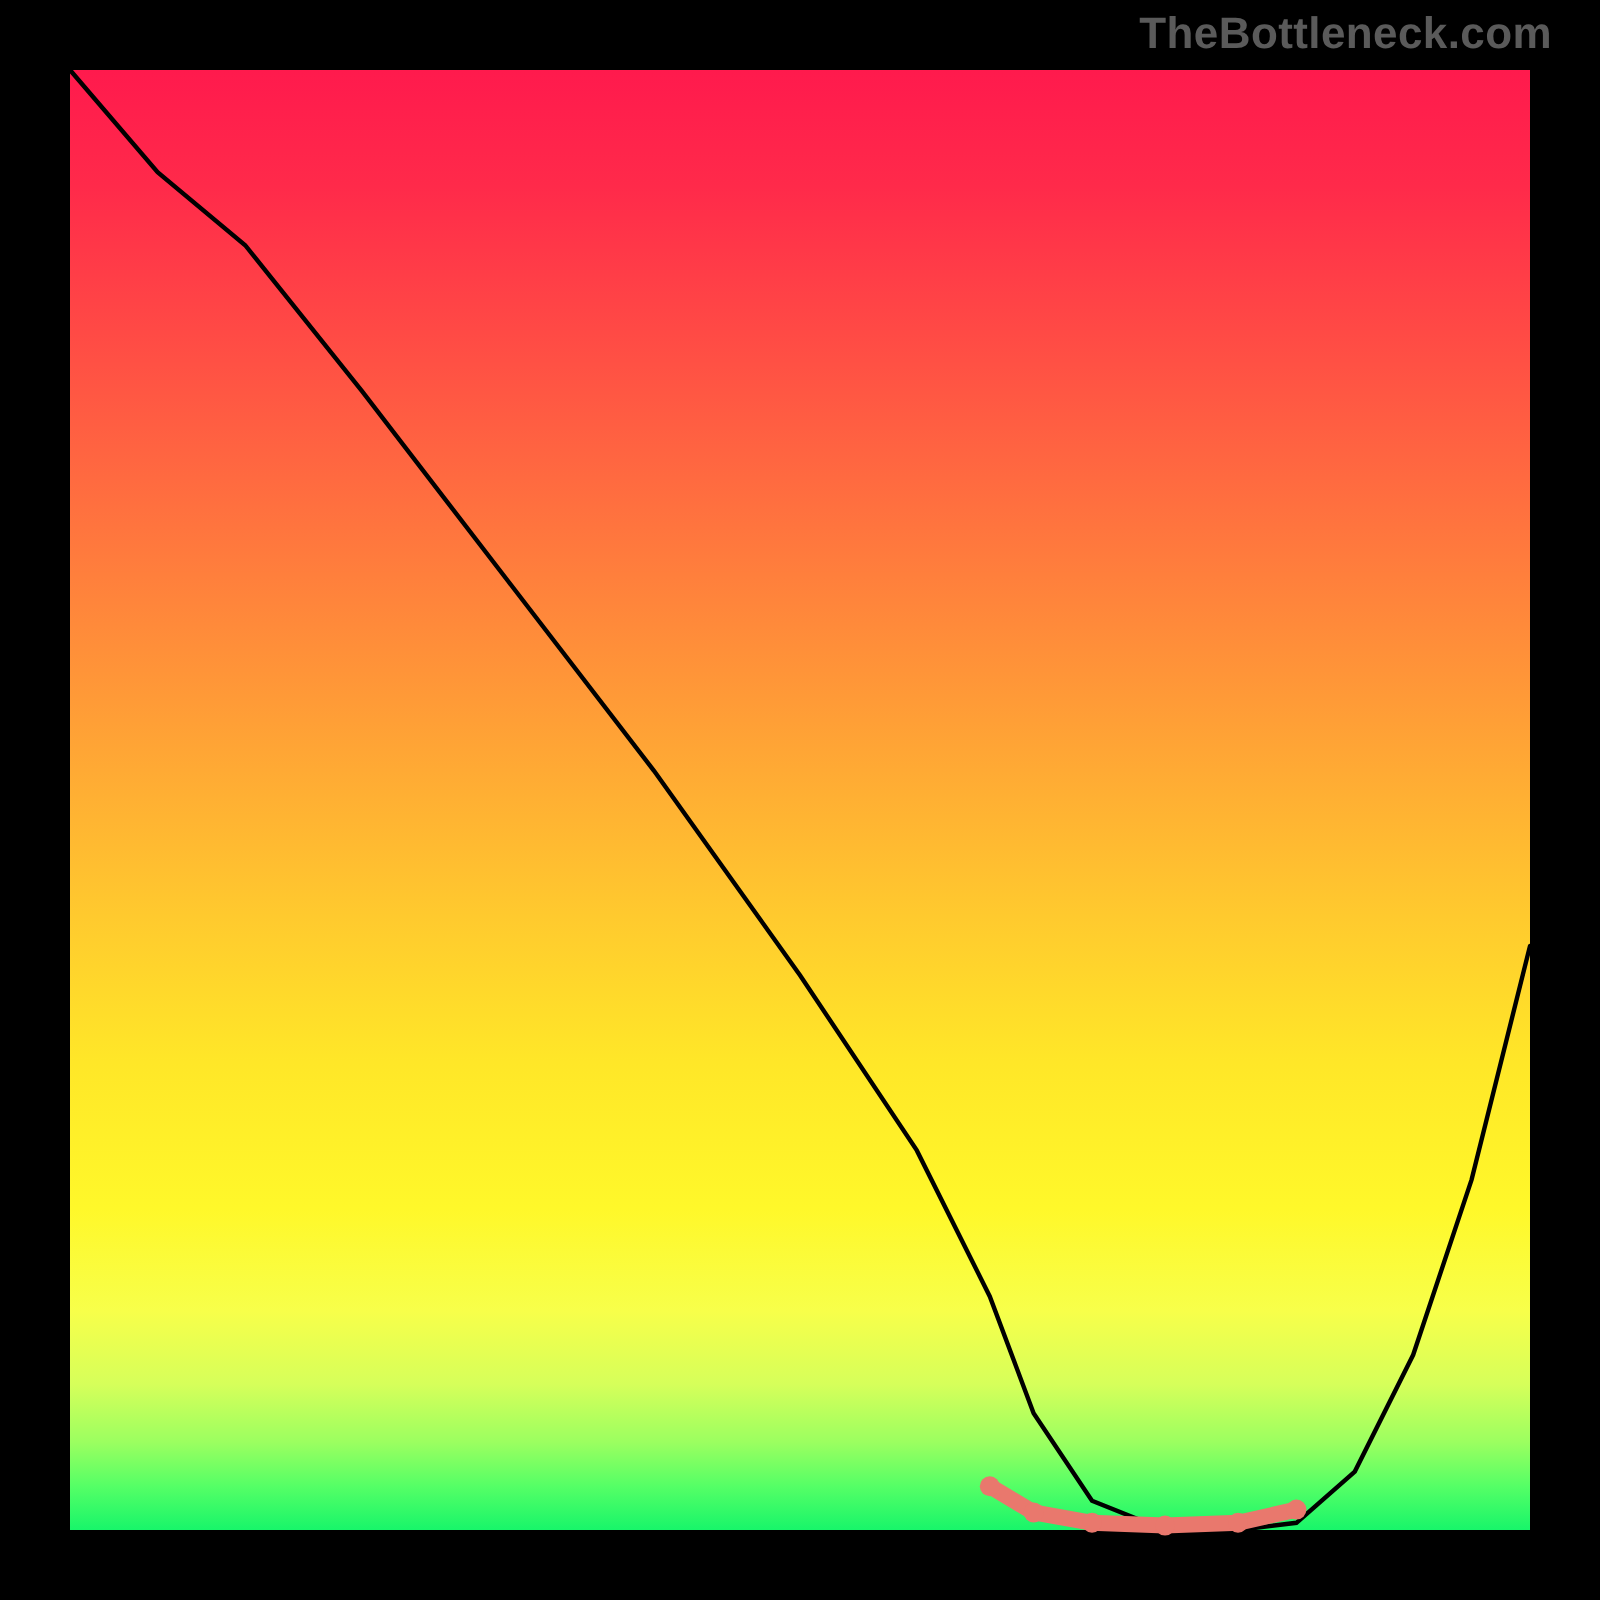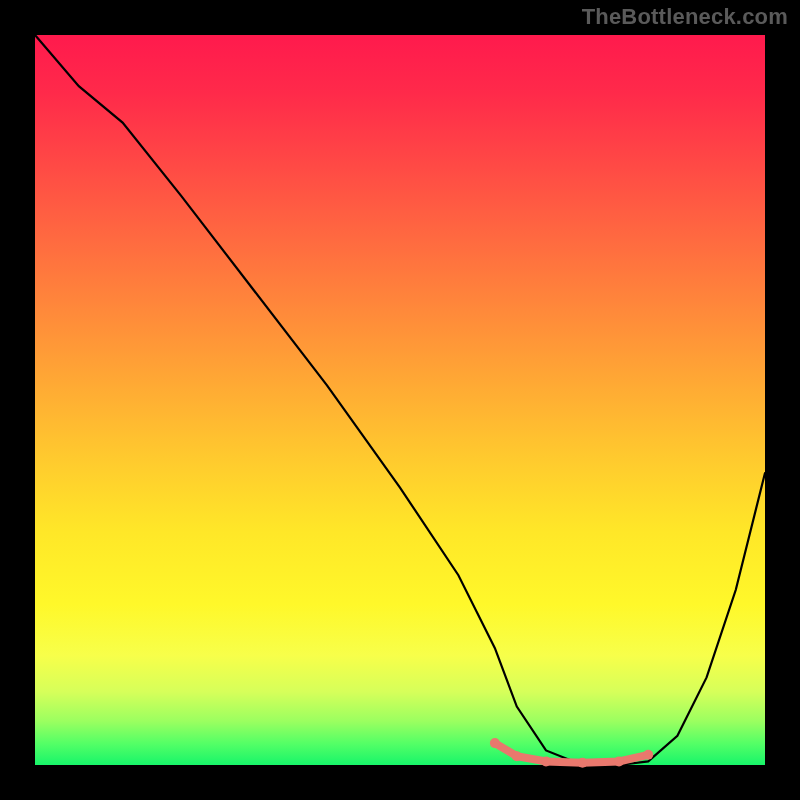--- a/index.html
+++ b/index.html
@@ -13,21 +13,21 @@
   }
   .frame {
     position: relative;
     width: 800px;
     height: 800px;
     background: #000;
   }
   .watermark {
     position: absolute;
     top: 4px;
-    right: 12px;
+    right: 24px;
     color: #5a5a5a;
     font-size: 22px;
     font-weight: 600;
     letter-spacing: 0.2px;
     z-index: 10;
   }
   .plot-area {
     position: absolute;
     left: 35px;
     top: 35px;

